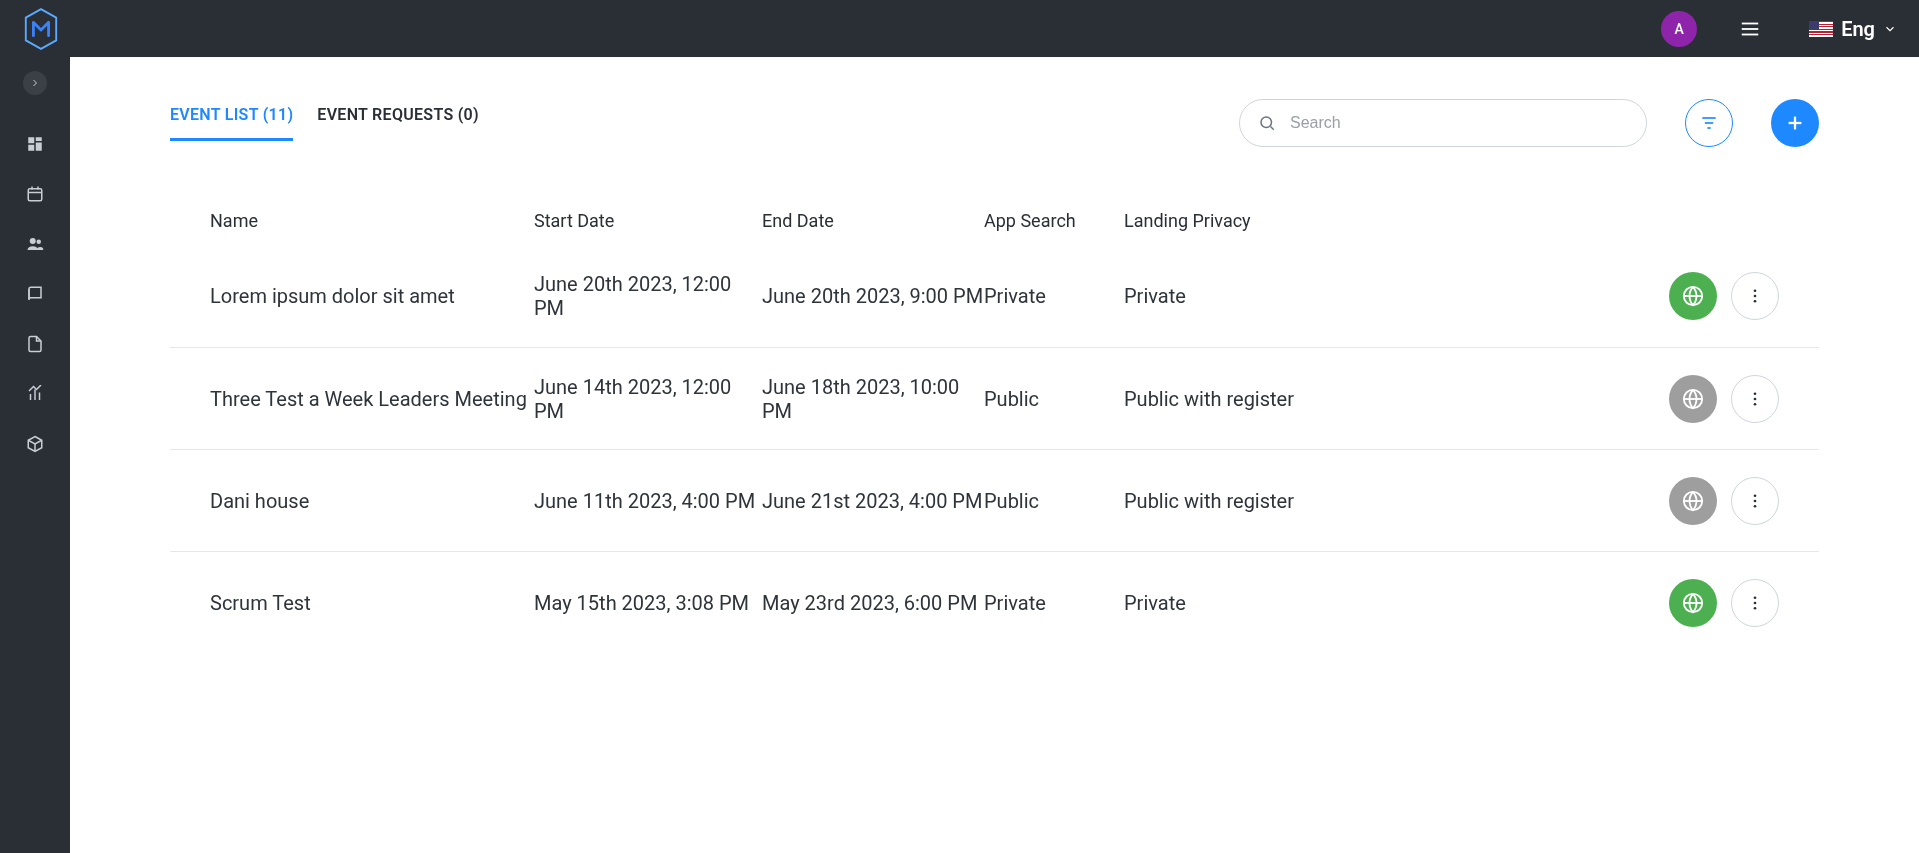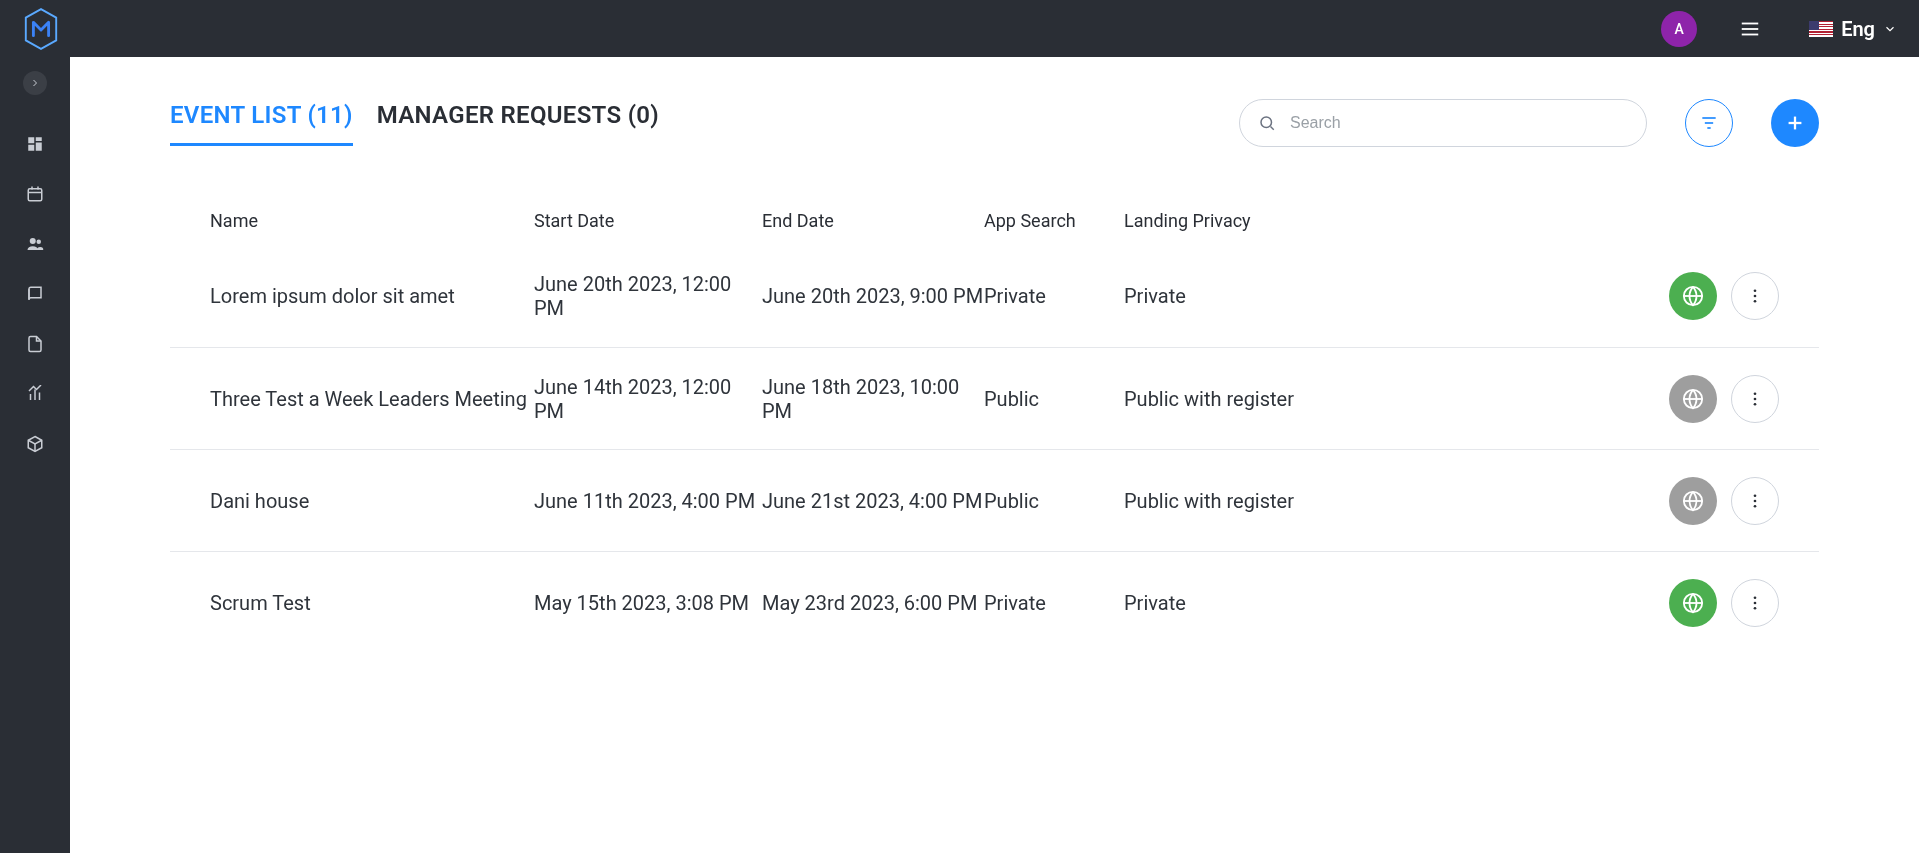--- a/index.html
+++ b/index.html
@@ -95,21 +95,21 @@
     color:#212121;
   }
 
   
   .tabs-row {
     display:flex;
     align-items:center;
     gap:24px;
   }
   .tab {
-    font-size:24px;
+    font-size:16px;
     font-weight:600;
     letter-spacing:0.3px;
     color:#2A2E35;
     padding-bottom:14px;
     border-bottom:3px solid transparent;
     cursor:pointer;
     text-transform: uppercase;
   }
   .tab.active {
     color:#1E88FF;
@@ -290,21 +290,21 @@
           <polyline points="3 7 12 12 21 7"></polyline>
           <line x1="12" y1="12" x2="12" y2="22"></line>
         </svg>
     </div>
   </div>
 
   <div class="main">
 
     <div class="tabs-row">
       <div class="tab active">EVENT LIST (11)</div>
-      <div class="tab">MANAGER REQUESTS (0)</div>
+      <div class="tab">EVENT REQUESTS (0)</div>
 
       <div class="tabs-spacer"></div>
 
       <div class="search-wrap">
         <svg viewBox="0 0 24 24" width="18" height="18" fill="none" stroke="#6B7280" stroke-width="2">
             <circle cx="11" cy="11" r="7"></circle>
             <line x1="21" y1="21" x2="16.65" y2="16.65"></line>
           </svg>
         <input type="text" placeholder="Search" style="">
       </div>

